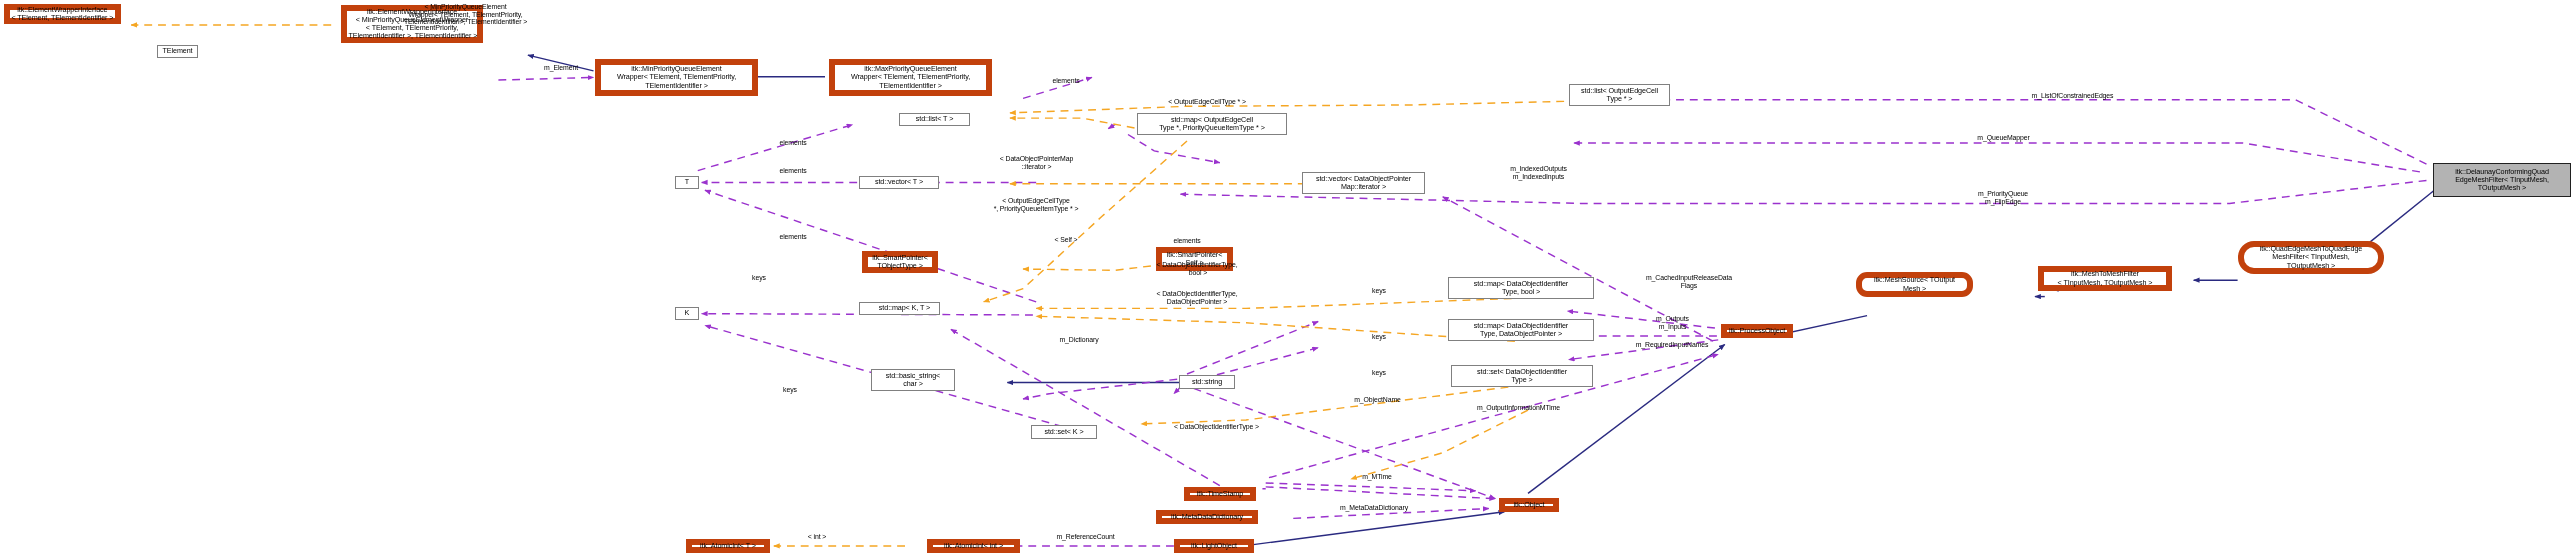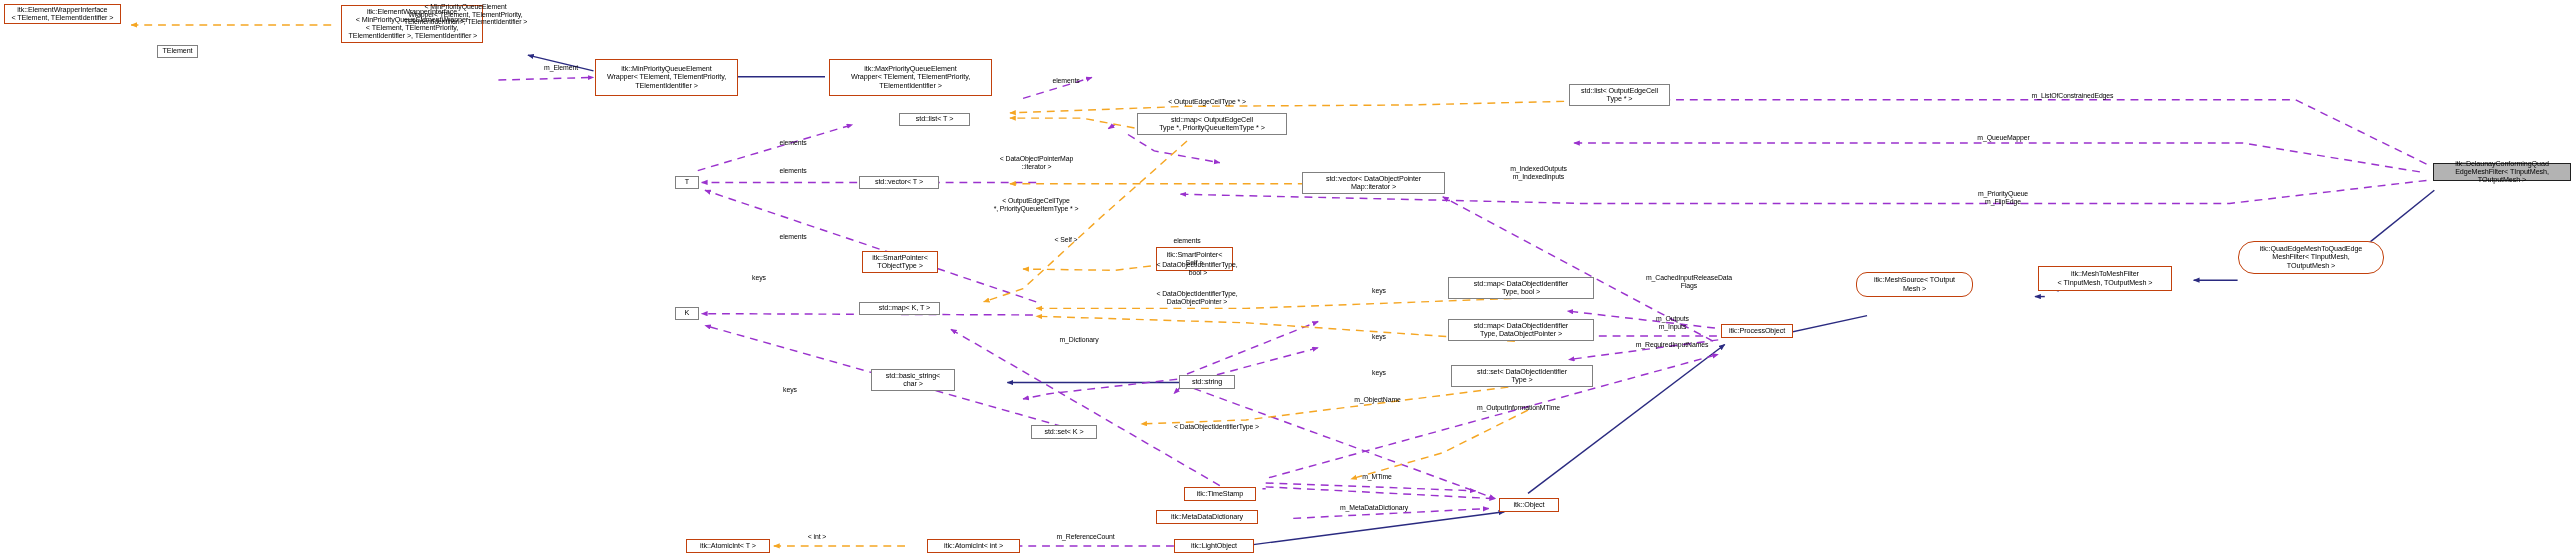--- a/index.html
+++ b/index.html
@@ -35,21 +35,21 @@
     border: 0.7px solid #808080;
     color: #000000;
     font-size: 7.2px;
     line-height: 8.2px;
     white-space: pre;
     letter-spacing: -0.1px;
     padding: 0.7px 2px;
   }
   
   .node.strong {
-    border: 1px solid #c2410c;
+    border: 6px solid #c2410c;
   }
   
   .node.focus {
     background: #b3b3b3;
     border: 1px solid #202020;
   }
   .edge-label {
     position: absolute;
     font-family: "Liberation Sans", sans-serif;
     font-size: 6.9px;
@@ -182,56 +182,56 @@
     </g>
   </svg>
 
   <div class="node strong" style="left:3.9px;  top:3.9px;   width:117px; height:19.7px;">itk::ElementWrapperInterface
 &lt; TElement, TElementIdentifier &gt;</div>
   <div class="node strong" style="left:341px; top:5.2px;  width:142px; height:38px;">itk::ElementWrapperInterface
 &lt; MinPriorityQueueElementWrapper
 &lt; TElement, TElementPriority,
  TElementIdentifier &gt;, TElementIdentifier &gt;</div>
   <div class="node" style="left:157px; top:45px; width:41px;  height:13px;">TElement</div>
-  <div class="node strong" style="left:595px; top:59px; width:143px; height:37px;">itk::MinPriorityQueueElement
+  <div class="node strong" style="left:595px; top:59px; width:163px; height:37px;">itk::MinPriorityQueueElement
 Wrapper&lt; TElement, TElementPriority,
 TElementIdentifier &gt;</div>
   <div class="node strong" style="left:829px;top:59px; width:163px; height:37px;">itk::MaxPriorityQueueElement
 Wrapper&lt; TElement, TElementPriority,
 TElementIdentifier &gt;</div>
   <div class="node" style="left:864px;top:113px;width:71px; height:13px;margin-left:35px;">std::list&lt; T &gt;</div>
   <div class="node" style="left:859px;top:176px;width:80px; height:13px;">std::vector&lt; T &gt;</div>
   <div class="node" style="left:675px;top:176px;width:23.6px;  height:13px;">T</div>
   <div class="node" style="left:675px;top:307px;width:23.6px;  height:13px;">K</div>
   <div class="node strong" style="left:862px;top:251px;width:76px; height:22px;">itk::SmartPointer&lt;
 TObjectType &gt;</div>
   <div class="node" style="left:859px;top:302px;width:81px; height:13px;padding-left:12px;">std::map&lt; K, T &gt;</div>
   <div class="node" style="left:1137px;top:113px;width:150px; height:22px;">std::map&lt; OutputEdgeCell
 Type *, PriorityQueueItemType * &gt;</div>
-  <div class="node" style="left:1302px;top:172px;width:143px; height:22px;">std::vector&lt; DataObjectPointer
+  <div class="node" style="left:1302px;top:172px;width:123px; height:22px;">std::vector&lt; DataObjectPointer
 Map::iterator &gt;</div>
   <div class="node strong" style="left:1156px;top:247px;width:77px; height:23.6px;">itk::SmartPointer&lt;
 Self &gt;</div>
   <div class="node" style="left:1569px;top:84px;width:101px; height:22px;">std::list&lt; OutputEdgeCell
 Type * &gt;</div>
   <div class="node" style="left:1448px;top:277px;width:146px; height:22px;">std::map&lt; DataObjectIdentifier
 Type, bool &gt;</div>
   <div class="node" style="left:1448px;top:319px;width:146px; height:22px;">std::map&lt; DataObjectIdentifier
 Type, DataObjectPointer &gt;</div>
   <div class="node" style="left:1451px;top:365px;width:142px; height:22px;">std::set&lt; DataObjectIdentifier
 Type &gt;</div>
   <div class="node strong" style="left:1721px;top:324px;width:72px; height:14.4px;">itk::ProcessObject</div>
   <div class="node strong" style="left:1856px;top:272px;width:117px; height:25px;border-radius:11px;">itk::MeshSource&lt; TOutput
 Mesh &gt;</div>
   <div class="node strong" style="left:2038px;top:266px;width:134px; height:25px;">itk::MeshToMeshFilter
 &lt; TInputMesh, TOutputMesh &gt;</div>
   <div class="node strong" style="left:2238px;top:241px;width:146px; height:33px;border-radius:16px;">itk::QuadEdgeMeshToQuadEdge
 MeshFilter&lt; TInputMesh,
 TOutputMesh &gt;</div>
-  <div class="node focus" style="left:2433px;top:163px;width:138px; height:18px;">itk::DelaunayConformingQuad
+  <div class="node focus" style="left:2433px;top:163px;width:138px; height:34px;">itk::DelaunayConformingQuad
 EdgeMeshFilter&lt; TInputMesh,
 TOutputMesh &gt;</div>
   <div class="node" style="left:871px;top:369px;width:84px; height:22px;">std::basic_string&lt;
 char &gt;</div>
   <div class="node" style="left:1179px;top:375px;width:56px;  height:14.4px;">std::string</div>
   <div class="node" style="left:1031px;top:425px;width:66px; height:14.4px;">std::set&lt; K &gt;</div>
   <div class="node strong" style="left:1184px;top:477px;width:72px; height:14.4px;margin-top:10px;">itk::TimeStamp</div>
   <div class="node strong" style="left:1156px;top:510px;width:102px; height:14.4px;">itk::MetaDataDictionary</div>
   <div class="node strong" style="left:1499px;top:498px;width:60px;  height:14.4px;">itk::Object</div>
   <div class="node strong" style="left:686px;top:539px;width:84px; height:14.4px;">itk::AtomicInt&lt; T &gt;</div>

